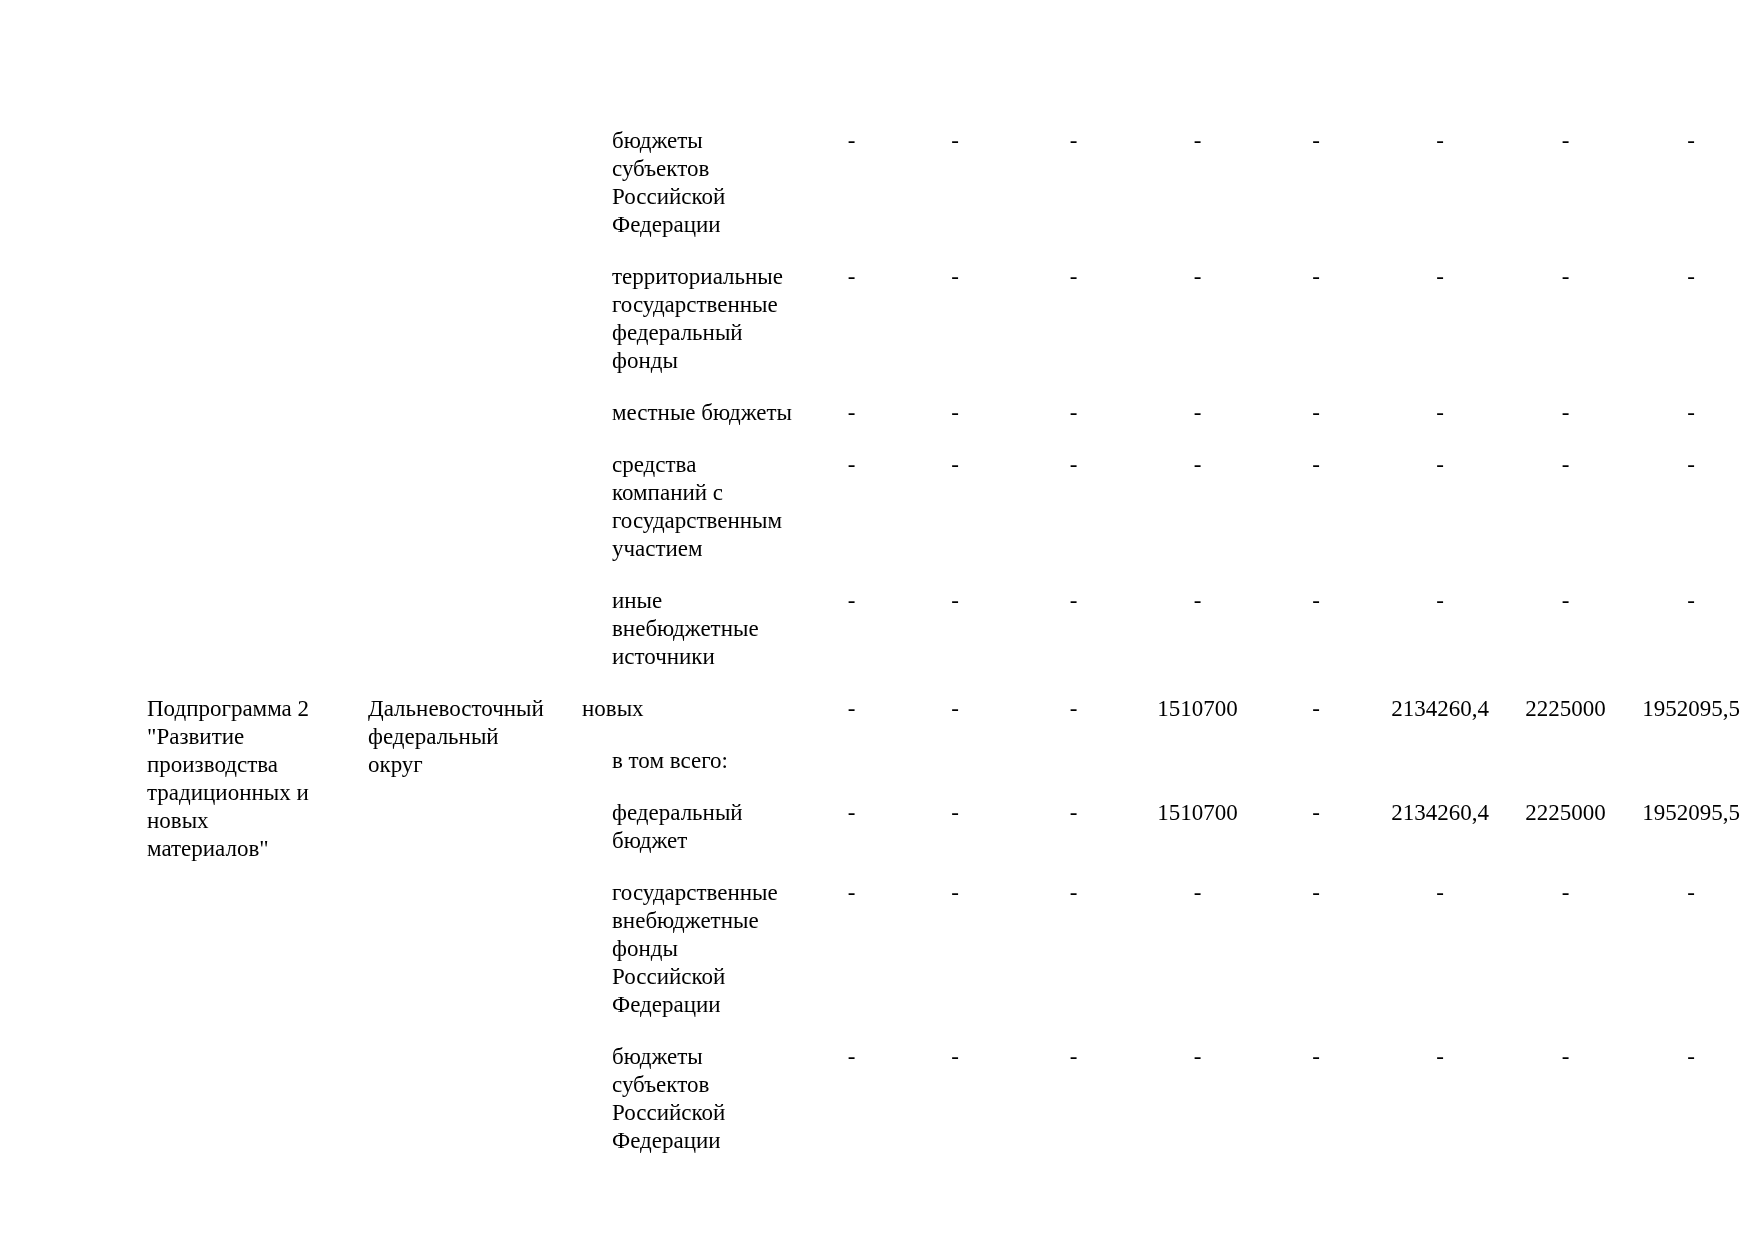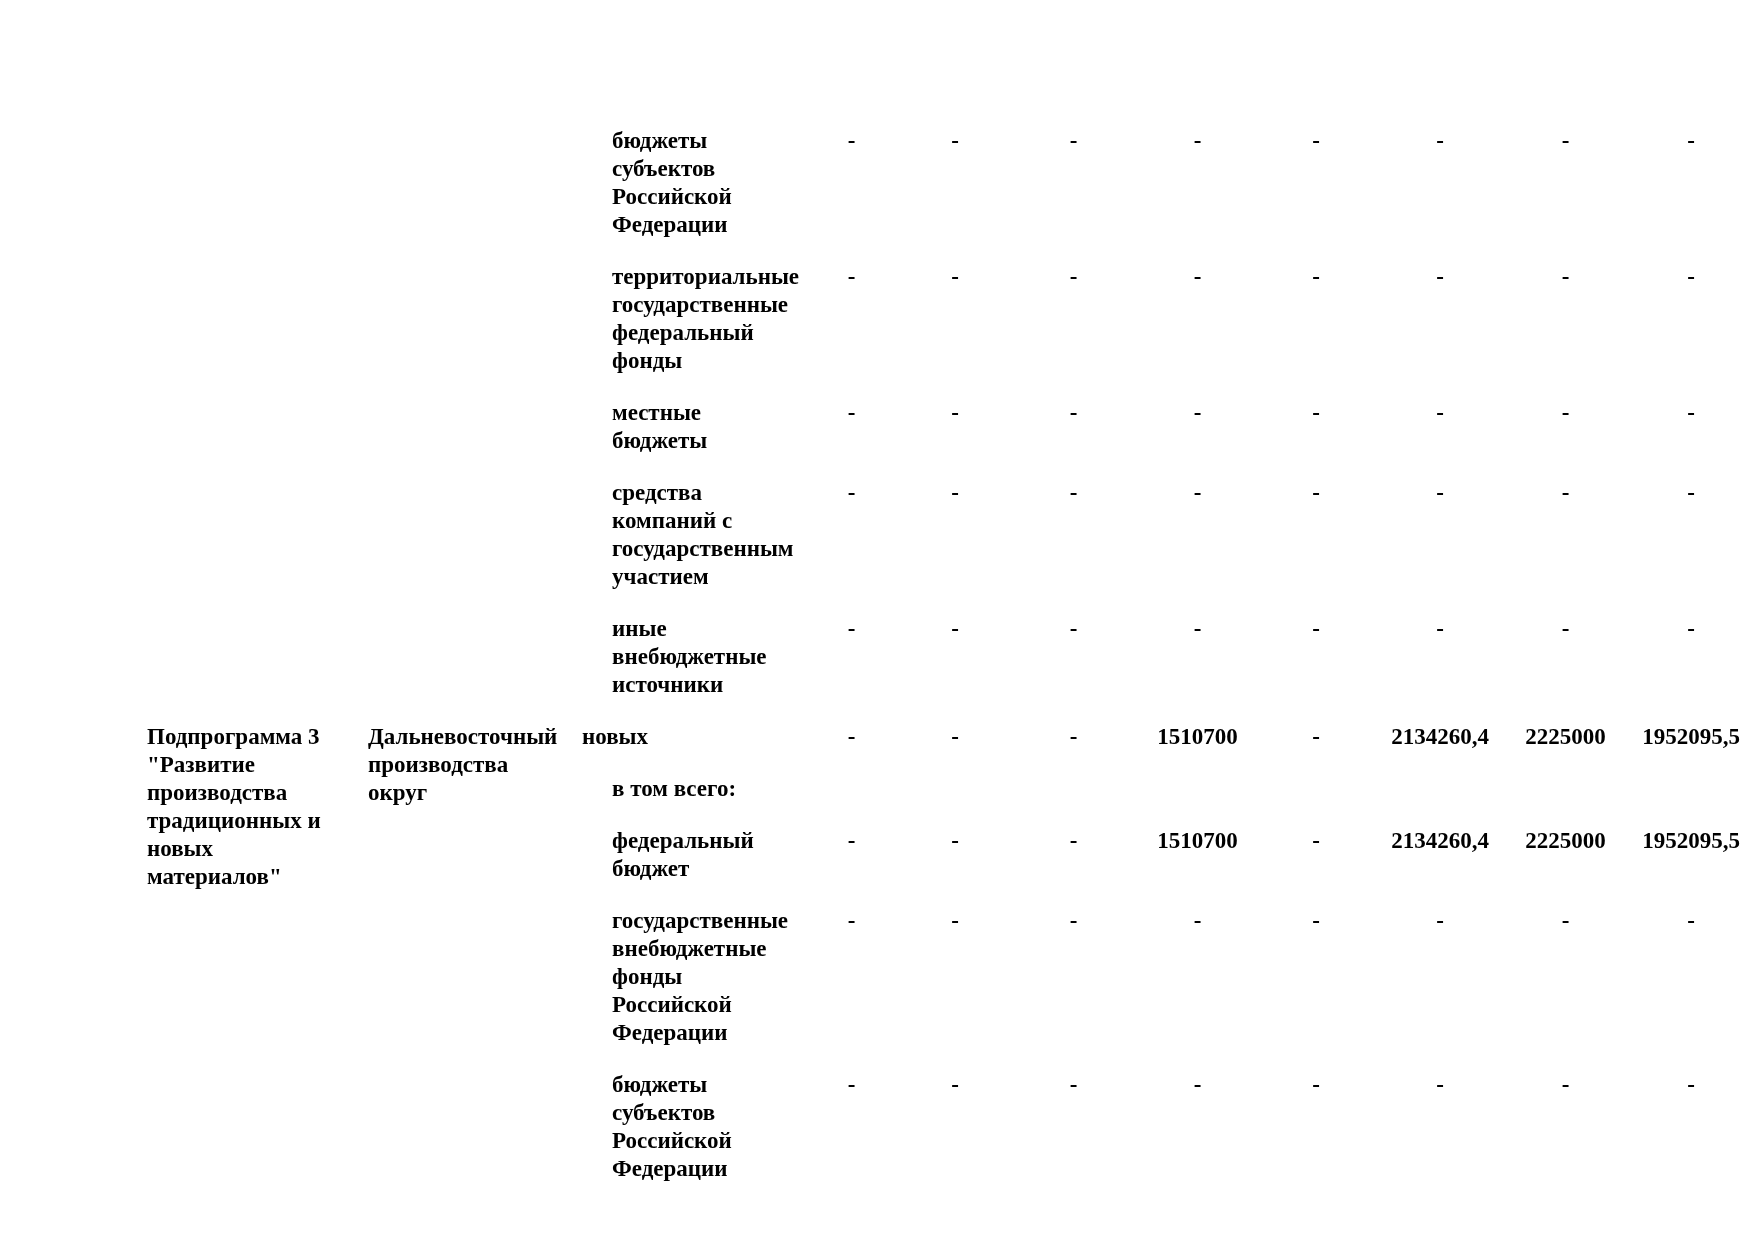--- a/index.html
+++ b/index.html
@@ -14,21 +14,20 @@
     color: #000000;
     font-family: "Liberation Serif", "DejaVu Serif", serif;
     font-size: 23px;
     line-height: 28px;
   }
   table.doc {
     border-collapse: collapse;
     table-layout: fixed;
     width: 1607px;
     margin: 127px 12px 0 147px;
-    font-weight: bold;
   }
   td {
     vertical-align: top;
     padding: 0 0 24px 0;
     white-space: pre-line;
     overflow: hidden;
   }
   td.c1 { }
   td.c2 { }
   td.c3.indent { padding-left: 30px; }
@@ -115,28 +114,28 @@
       <td class="v">-</td>
       <td class="v">-</td>
       <td class="v">-</td>
       <td class="v">-</td>
       <td class="v">-</td>
       <td class="v">-</td>
       <td class="v">-</td>
     </tr>
 
     <tr>
-      <td class="c1" rowspan="5">Подпрограмма 3
+      <td class="c1" rowspan="5">Подпрограмма 2
 "Развитие
 производства
 традиционных и
 новых
 материалов"</td>
       <td class="c2" rowspan="5">Дальневосточный
-производства
+федеральный
 округ</td>
       <td class="c3">новых</td>
       <td class="v">-</td>
       <td class="v">-</td>
       <td class="v">-</td>
       <td class="v">1510700</td>
       <td class="v">-</td>
       <td class="v">2134260,4</td>
       <td class="v">2225000</td>
       <td class="v">1952095,5</td>

